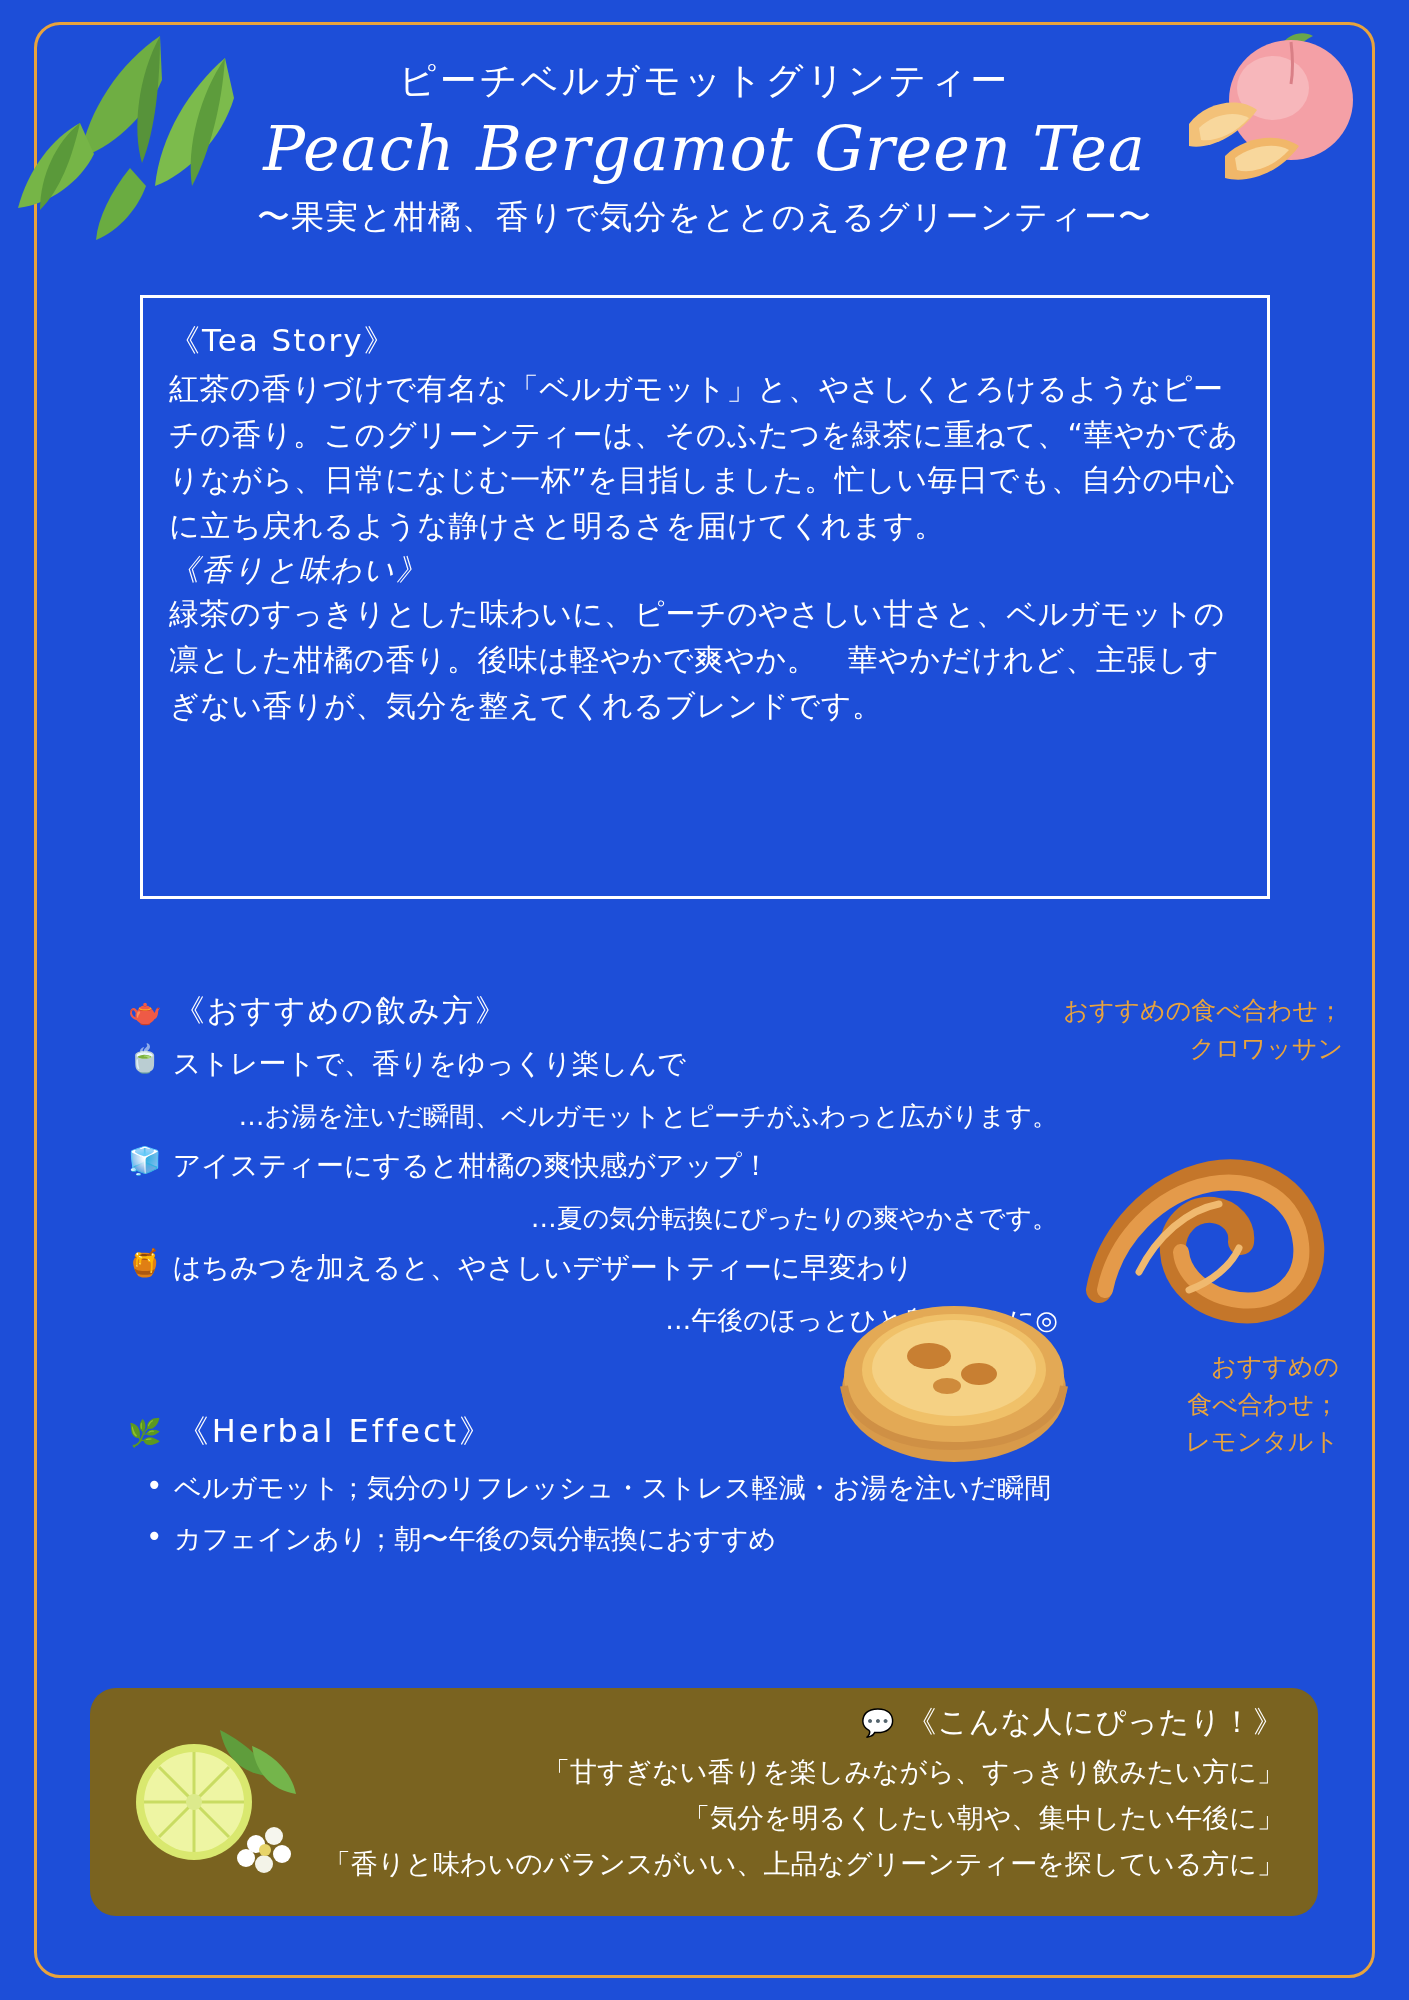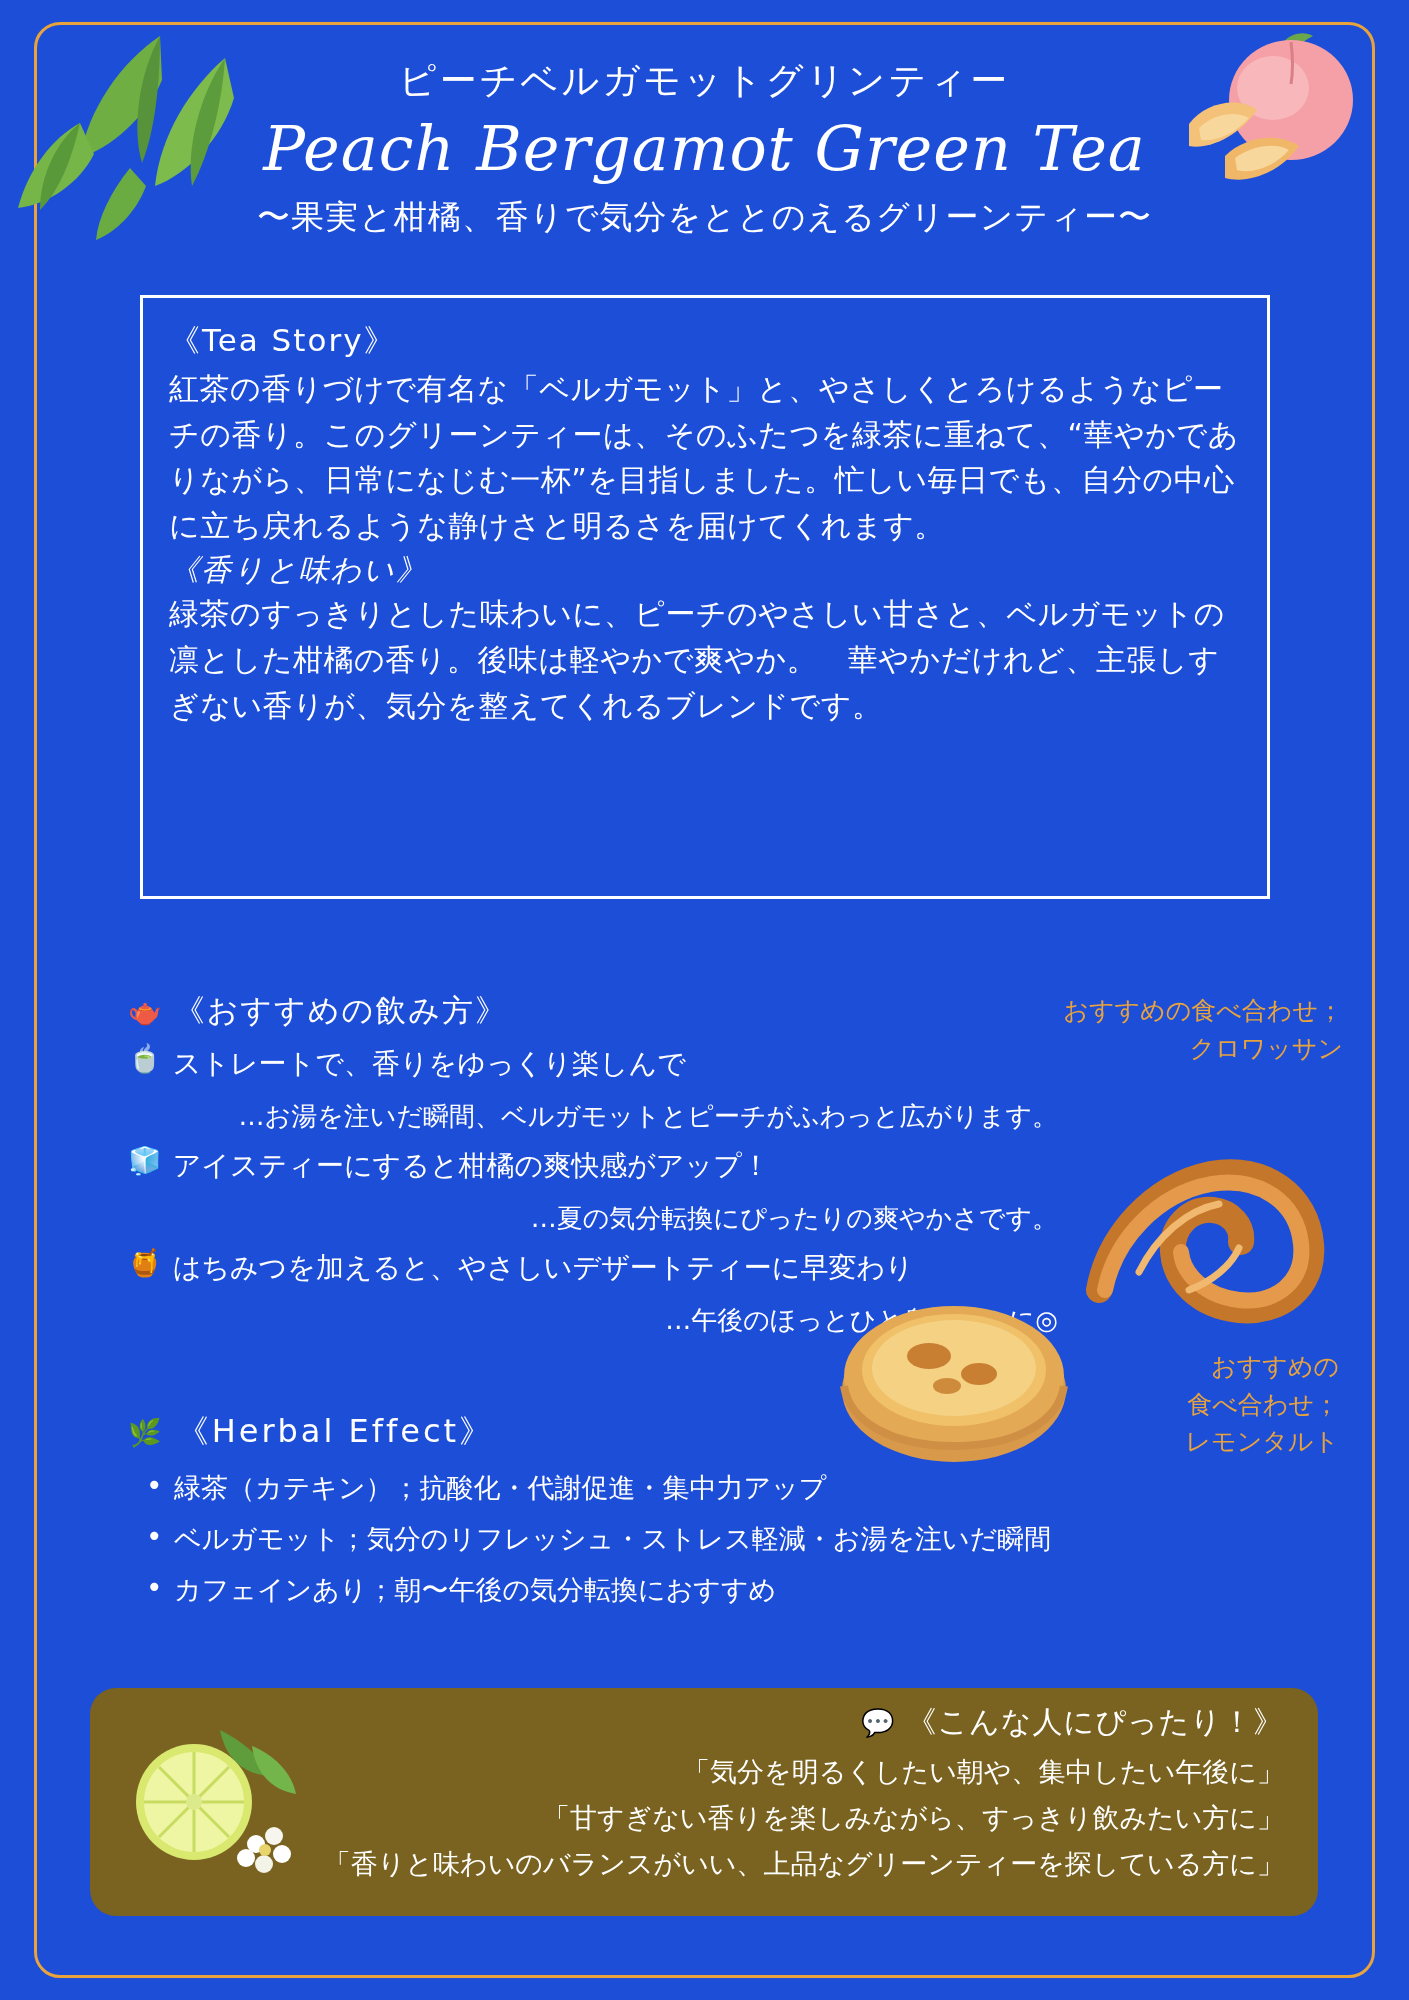--- a/index.html
+++ b/index.html
@@ -319,21 +319,20 @@
     <div>食べ合わせ；</div>
     <div>レモンタルト</div>
   </div>
 
   <div class="herbal">
     <div class="herbal-title">
       <span class="emo">🌿</span>
       <span>《Herbal Effect》</span>
     </div>
     <ul class="herbal-list">
-      <li>緑茶（カテキン）；抗酸化・代謝促進・集中力アップ</li>
       <li>ベルガモット；気分のリフレッシュ・ストレス軽減・お湯を注いだ瞬間</li>
       <li>カフェインあり；朝〜午後の気分転換におすすめ</li>
     </ul>
   </div>
 
   <div class="bottom">
     <svg class="lime" viewBox="0 0 190 170">
       <path d="M96 14 C120 26 138 42 146 60 C120 58 102 44 96 14 Z" fill="#5f9d3c"></path>
       <path d="M128 30 C152 40 168 58 172 78 C148 74 132 58 128 30 Z" fill="#74b54b"></path>
       <circle cx="70" cy="86" r="58" fill="#d9e86f"></circle>
@@ -353,19 +352,19 @@
         <circle cx="122" cy="142" r="9" fill="#ffffff"></circle>
         <circle cx="141" cy="134" r="6" fill="#e7d46a"></circle>
       </g>
     </svg>
 
     <div class="bottom-inner">
       <div class="bottom-title">
         <span class="emo">💬</span>
         <span>《こんな人にぴったり！》</span>
       </div>
+      <div class="bottom-line">「甘すぎない香りを楽しみながら、すっきり飲みたい方に」</div>
       <div class="bottom-line">「気分を明るくしたい朝や、集中したい午後に」</div>
-      <div class="bottom-line">「甘すぎない香りを楽しみながら、すっきり飲みたい方に」</div>
       <div class="bottom-line">「香りと味わいのバランスがいい、上品なグリーンティーを探している方に」</div>
     </div>
   </div>
 
 </div>
 
 </body></html>

